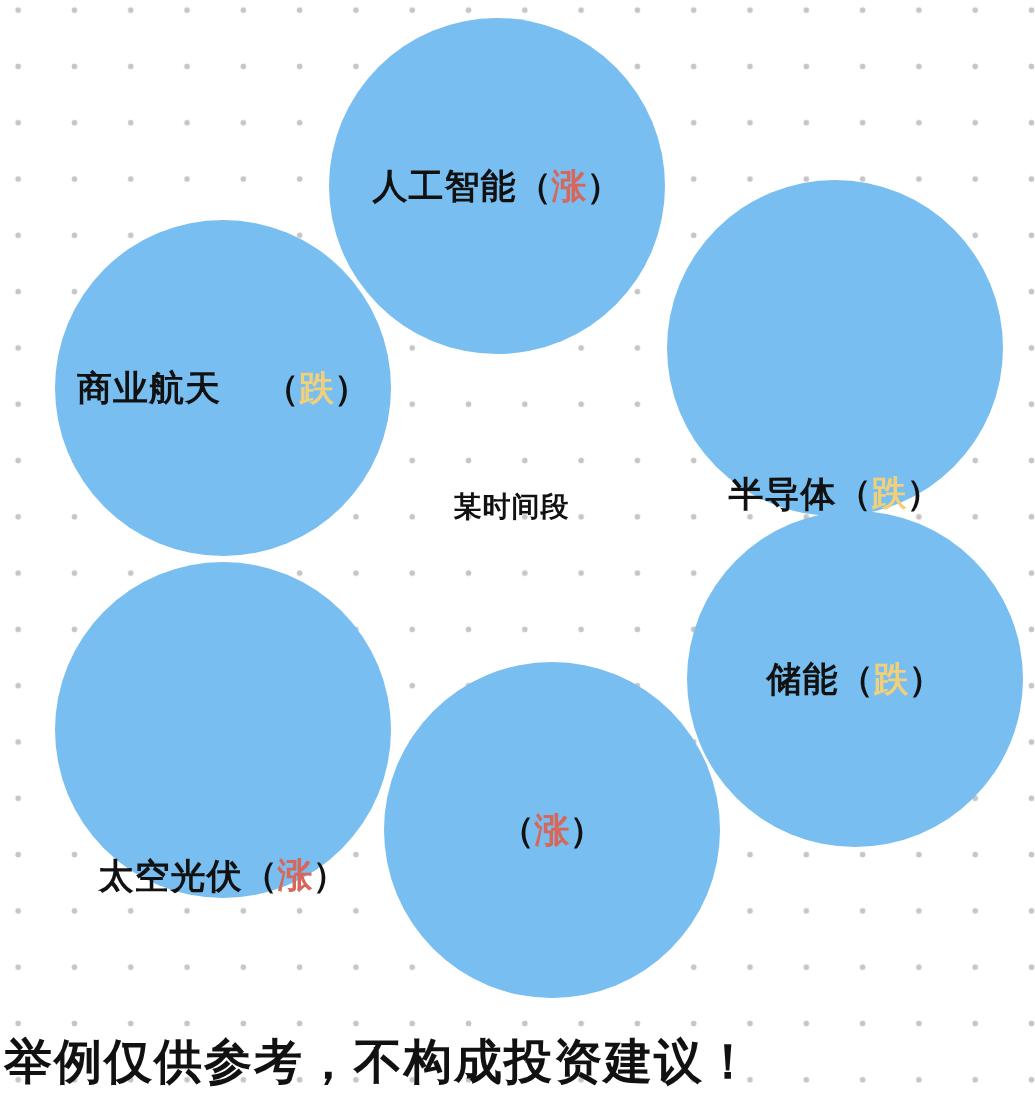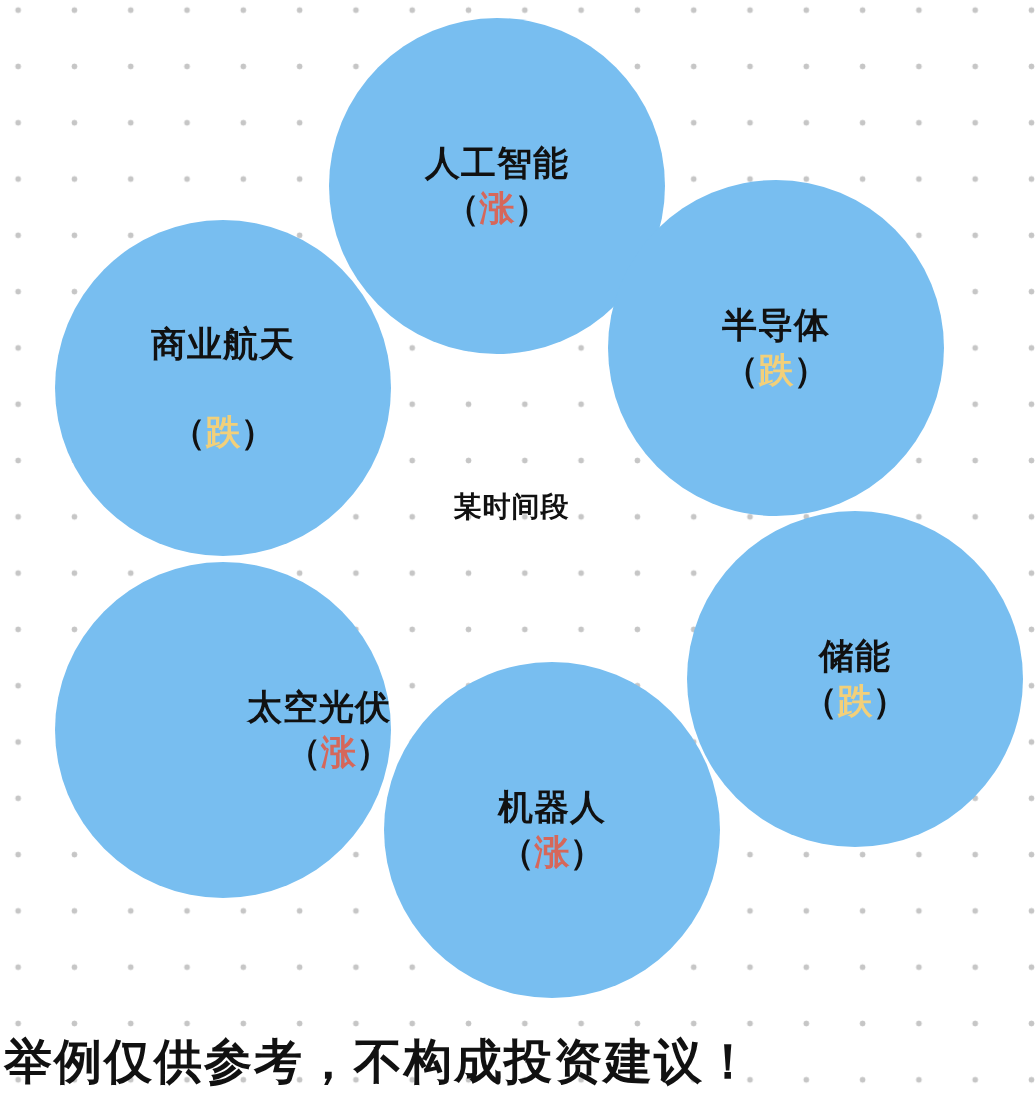--- a/index.html
+++ b/index.html
@@ -7,21 +7,21 @@
       width: 1035px; height: 1102px; position: relative; overflow: hidden;
       background-color: #ffffff;
       background-image: radial-gradient(circle, #c6c6c6 2.6px, transparent 3.2px);
       background-size: 56.3px 56.3px;
       background-position: -10px -18px;
       font-family: "DejaVu Sans", "Liberation Sans", sans-serif;
     }
     .bubble {
       position: absolute; width: 336px; height: 336px; border-radius: 50%;
       background: #78bef0;
-      display: flex; flex-direction: column; align-items: center; justify-content: center;
+      display: flex; flex-direction: row; align-items: center; justify-content: center;
       color: #111111;
     }
     .bubble .name { font-size: 35px; font-weight: bold; line-height: 44px; letter-spacing: 1px; }
     .bubble .trend { font-size: 35px; font-weight: bold; line-height: 46px; }
     .paren { color: #111111; }
     .up { color: #d6675a; }
     .down { color: #f2d07a; }
     .center-label {
       position: absolute; left: 0; width: 100%; top: 488px; text-align: center;
       font-size: 28px; font-weight: bold; color: #111111; letter-spacing: 1px;
@@ -35,32 +35,31 @@
     .disclaimer span { margin-left: 4px; }
   </style>
 </head>
 <body>
 
 <div class="bubble" style="left:329px; top:18px;">
   <div class="name">人工智能</div>
   <div class="trend"><span class="paren">（</span><span class="up">涨</span><span class="paren">）</span></div>
 </div>
 
-<div class="bubble" style="left:608px; top:180px;">
+<div class="bubble" style="left:667px; top:180px;align-items:flex-end;">
   <div class="name">半导体</div>
   <div class="trend"><span class="paren">（</span><span class="down">跌</span><span class="paren">）</span></div>
 </div>
 
 <div class="bubble" style="left:687px; top:511px;">
   <div class="name">储能</div>
   <div class="trend"><span class="paren">（</span><span class="down">跌</span><span class="paren">）</span></div>
 </div>
 
 <div class="bubble" style="left:384px; top:662px;">
-  <div class="name">机器人</div>
   <div class="trend"><span class="paren">（</span><span class="up">涨</span><span class="paren">）</span></div>
 </div>
 
 <div class="bubble" style="left:55px; top:562px;align-items:flex-end;">
   <div class="name">太空光伏</div>
   <div class="trend"><span class="paren">（</span><span class="up">涨</span><span class="paren">）</span></div>
 </div>
 
 <div class="bubble" style="left:55px; top:220px;gap:43px;">
   <div class="name">商业航天</div>

